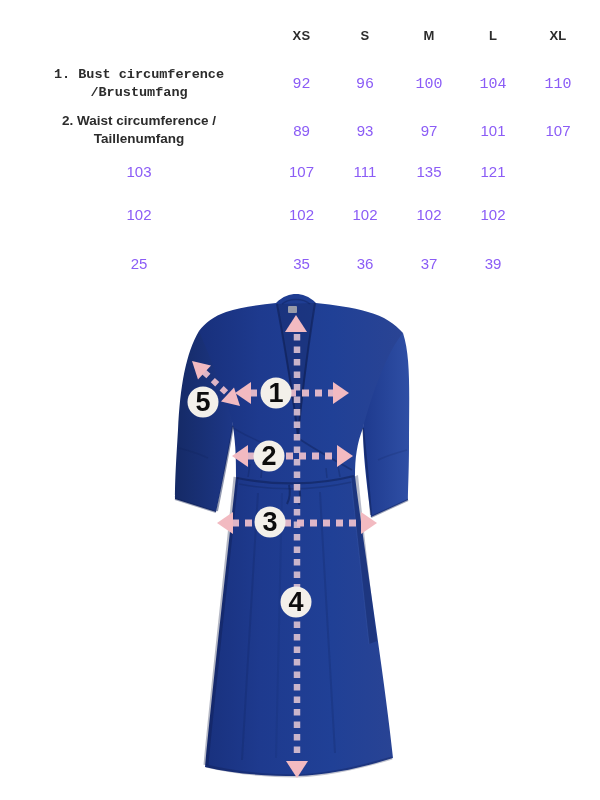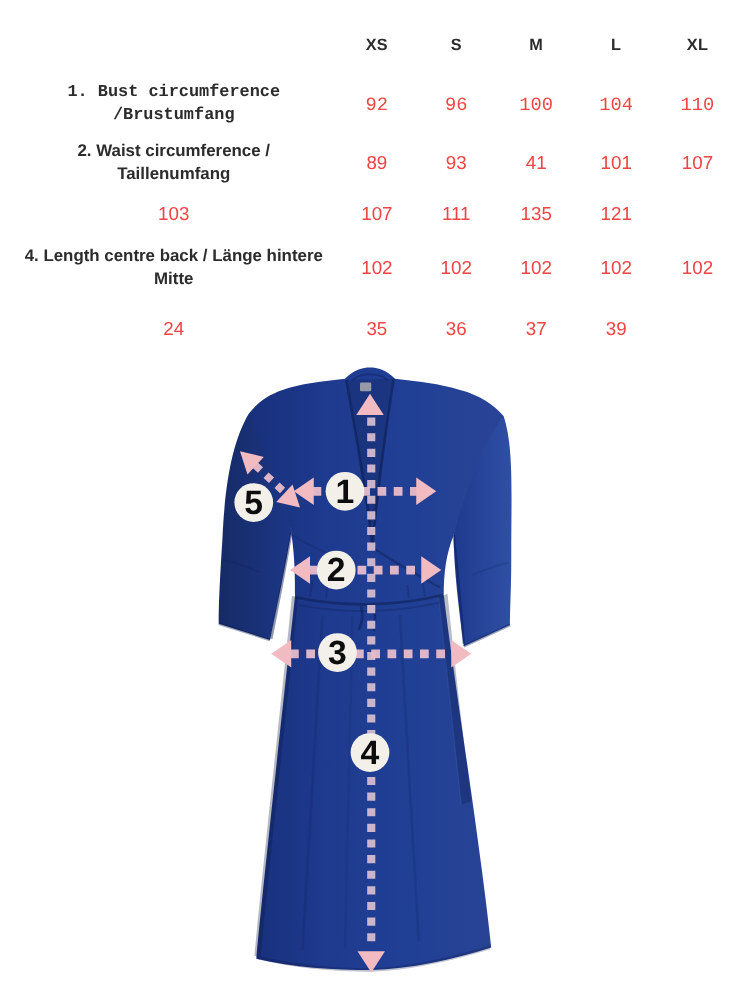--- a/index.html
+++ b/index.html
@@ -39,21 +39,21 @@
     text-align:center;
     font-weight:700;
     font-size:13px;
     color:#2c2c2c;
     letter-spacing:.3px;
   }
   .sc-val{
     text-align:center;
     font-weight:400;
     font-size:15px;
-    color:#ef4444;
+    color:#8b5cf6;
   }
   
   .diagram{width:600px;height:512px;}
   svg{display:block;}
   .marker-num{
     font-family:"Liberation Sans", sans-serif;
     font-weight:700;
     font-size:27px;
     fill:#0d0d0d;
     text-anchor:middle;
@@ -81,44 +81,43 @@
       <div class="sc-val">96</div>
       <div class="sc-val">100</div>
       <div class="sc-val">104</div>
       <div class="sc-val">110</div>
     </div>
 
     <div class="sc-row r2">
       <div class="sc-label">2. Waist circumference / Taillenumfang</div>
       <div class="sc-val">89</div>
       <div class="sc-val">93</div>
-      <div class="sc-val">41</div>
+      <div class="sc-val">97</div>
       <div class="sc-val">101</div>
       <div class="sc-val">107</div>
     </div>
 
     <div class="sc-row r3">
       <div class="sc-val">103</div>
       <div class="sc-val">107</div>
       <div class="sc-val">111</div>
       <div class="sc-val">135</div>
       <div class="sc-val">121</div>
     </div>
 
     <div class="sc-row r4">
-      <div class="sc-label">4. Length centre back / Länge hintere Mitte</div>
       <div class="sc-val">102</div>
       <div class="sc-val">102</div>
       <div class="sc-val">102</div>
       <div class="sc-val">102</div>
       <div class="sc-val">102</div>
     </div>
 
     <div class="sc-row r5">
-      <div class="sc-val">24</div>
+      <div class="sc-val">25</div>
       <div class="sc-val">35</div>
       <div class="sc-val">36</div>
       <div class="sc-val">37</div>
       <div class="sc-val">39</div>
     </div>
   </div>
 
   <div class="diagram">
     <svg viewBox="0 0 600 512" width="600" height="512" xmlns="http://www.w3.org/2000/svg">
       <defs>

